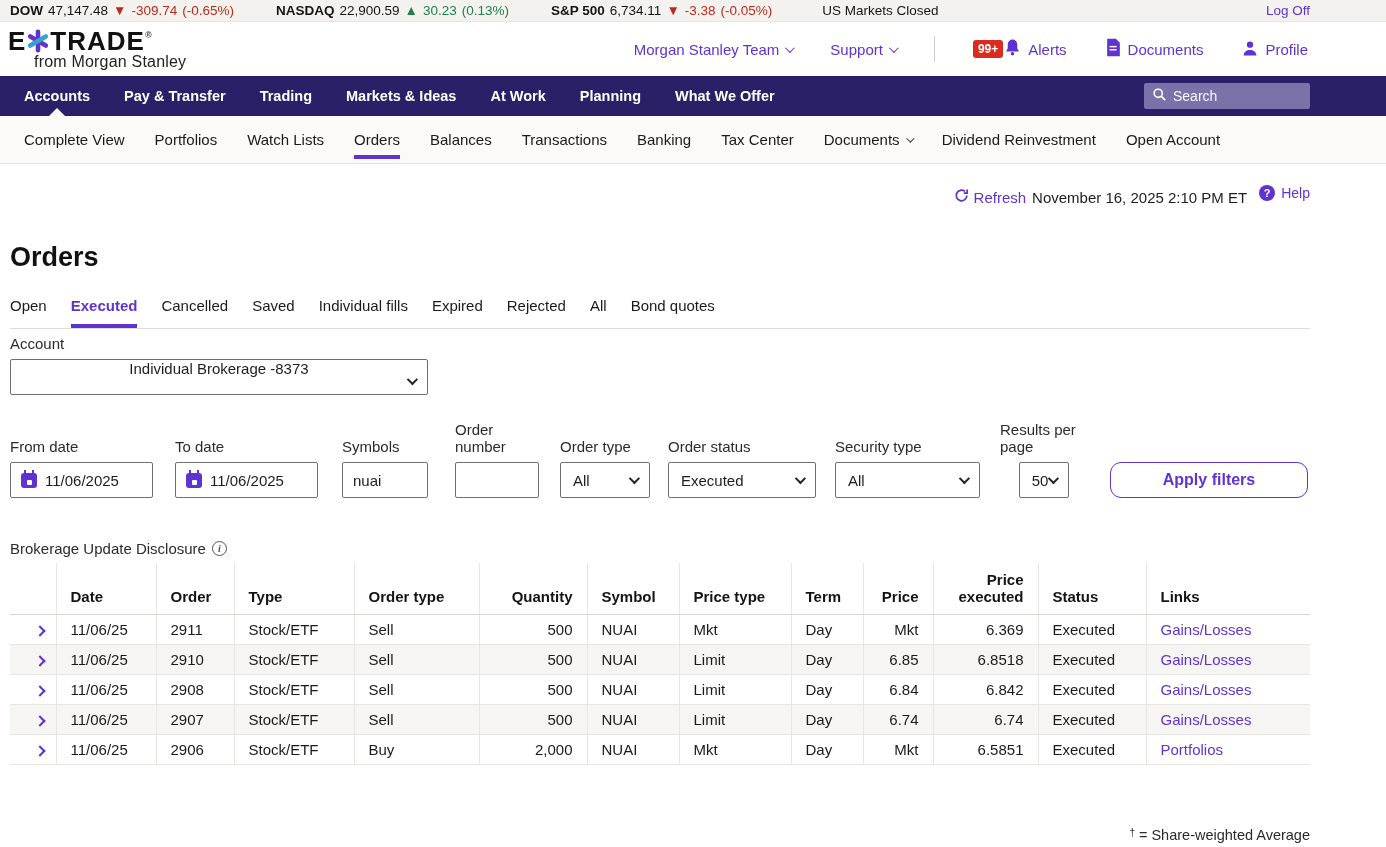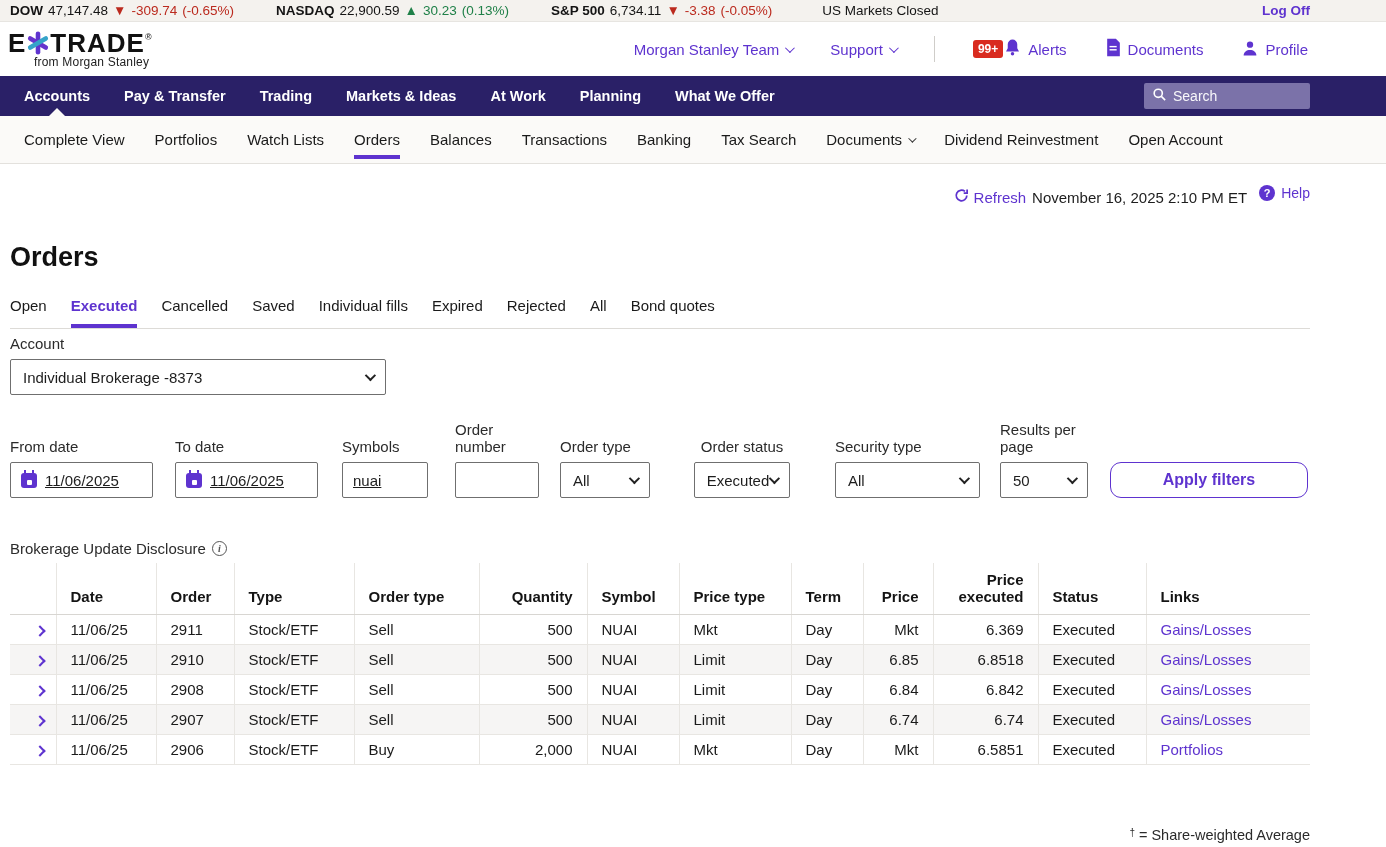--- a/index.html
+++ b/index.html
@@ -6,29 +6,29 @@
   html,body { width:1386px; height:847px; background:#fff; font-family:"Liberation Sans","DejaVu Sans",sans-serif; color:#1d1d1d; }
 
   
   .ticker { height:22px; background:#f4f2ee; display:flex; align-items:center; padding:0 76px 0 10px; font-size:13.5px; border-bottom:1px solid #e7e5e1; }
   .tk-group { display:flex; align-items:center; gap:5px; margin-right:42px; white-space:nowrap; }
   .tk-name { font-weight:700; color:#141414; }
   .tk-val { color:#141414; }
   .tk-down { color:#bb2a1e; }
   .tk-up { color:#1f8048; }
   .tk-status { color:#141414; margin-left:8px; }
-  .tk-logoff { margin-left:auto; color:#5e33cf; font-size:13.5px; text-decoration:none;font-weight:bold; }
+  .tk-logoff { margin-left:auto; color:#5e33cf; font-size:13.5px; text-decoration:none; }
 
   
   .header { height:54px; background:#fff; display:flex; align-items:center; padding:0 78px 0 8px; }
   .logo { display:flex; flex-direction:column; line-height:1; cursor:pointer; }
   .logo-top { display:flex; align-items:center; font-weight:800; font-size:26px; letter-spacing:1px; color:#111; }
   .logo-star { margin:0 1px; display:inline-flex; }
   .logo-reg { font-size:9px; margin-top:-12px; color:#444; }
-  .logo-sub { font-size:12px; color:#222; margin:0 0 0 26px; letter-spacing:.2px; }
+  .logo-sub { font-size:16px; color:#222; margin:0 0 0 26px; letter-spacing:.2px; }
   .hdr-right { margin-left:auto; display:flex; align-items:center; gap:38px; font-size:15px; }
   .hdr-link { display:flex; align-items:center; gap:6px; color:#5e33cf; cursor:pointer; white-space:nowrap; }
   .hdr-sep { width:1px; height:26px; background:#cfcdc9; }
   .chev-dn { width:7px; height:7px; border-right:1.6px solid #5e33cf; border-bottom:1.6px solid #5e33cf; transform:rotate(45deg) translateY(-2px); display:inline-block; }
   .badge { background:#d92b1f; color:#fff; font-size:12px; font-weight:700; border-radius:3px; padding:2px 5px; margin-right:-6px; position:relative; z-index:2; }
 
   
   .mainnav { height:40px; background:#2a2067; display:flex; align-items:center; padding:0 76px 0 24px; position:relative; }
   .mn-item { color:#fff; font-size:14.5px; font-weight:700; margin-right:34px; cursor:pointer; position:relative; height:100%; display:flex; align-items:center; }
   .mn-item.active::after { content:""; position:absolute; left:50%; bottom:0; transform:translateX(-50%); border-left:8px solid transparent; border-right:8px solid transparent; border-bottom:8px solid #fbfaf8; }
@@ -55,25 +55,25 @@
 
   .tabs { display:flex; gap:24px; margin-top:24px; border-bottom:1px solid #dddbd7; font-size:15px; }
   .tab { padding-bottom:10px; color:#1a1a1a; cursor:pointer; border-bottom:4px solid transparent; white-space:nowrap; }
   .tab.active { color:#5e33cf; font-weight:600; border-bottom-color:#5e33cf; }
 
   .field-label { font-size:15px; color:#2b2b2b; margin-bottom:7px; }
   .account-wrap { margin-top:6px; }
   .selectbox { border:1px solid #6f6f6f; border-radius:2px; height:36px; background:#fff; display:flex; align-items:center; padding:0 12px; font-size:15px; cursor:pointer; }
   .selectbox .chevb { margin-left:auto; }
   .chevb { width:8px; height:8px; border-right:2px solid #222; border-bottom:2px solid #222; transform:rotate(45deg) translateY(-2px); display:inline-block; flex:none; }
-  .account-select { width:376px; }
+  .account-select { width:418px;flex-direction:column; }
 
   .filters { display:flex; margin-top:26px; align-items:flex-end; }
   .f-item { display:flex; flex-direction:column; }
-  .inputbox { border:1px solid #6f6f6f; border-radius:2px; height:36px; display:flex; align-items:center; padding:0 10px; font-size:15px; gap:8px; background:#fff;text-decoration:underline; }
+  .inputbox { border:1px solid #6f6f6f; border-radius:2px; height:36px; display:flex; align-items:center; padding:0 10px; font-size:15px; gap:8px; background:#fff; }
   .inputbox input { border:none; outline:none; font-size:15px; width:100%; font-family:inherit; color:#1d1d1d; background:transparent; }
   .cal { width:16px; height:15px; background:#5e33cf; border-radius:3px; position:relative; flex:none; }
   .cal::before { content:""; position:absolute; top:-3px; left:3px; width:2px; height:4px; background:#5e33cf; box-shadow:8px 0 0 #5e33cf; }
   .cal::after { content:""; position:absolute; left:6px; top:7px; width:5px; height:5px; background:#fff; border-radius:1px; }
   .apply-btn { height:36px; border:1.5px solid #5e33cf; border-radius:11px; background:#fff; color:#5e33cf; font-size:16px; font-weight:700; cursor:pointer; font-family:inherit; }
 
   .disclosure { margin-top:42px; font-size:15px; color:#2b2b2b; display:flex; align-items:center; gap:6px; }
   .info-ic { width:15px; height:15px; border:1.3px solid #555; border-radius:50%; color:#555; font-size:10px; font-style:italic; font-weight:700; display:inline-flex; align-items:center; justify-content:center; font-family:"Liberation Serif",serif; }
 
   
@@ -227,21 +227,21 @@
   <div class="sn-item">
       <span>Balances</span>
     </div>
   <div class="sn-item">
       <span>Transactions</span>
     </div>
   <div class="sn-item">
       <span>Banking</span>
     </div>
   <div class="sn-item">
-      <span>Tax Search</span>
+      <span>Tax Center</span>
     </div>
   <div class="sn-item">
       <span>Documents</span>
       <span class="chev-dk"></span>
     </div>
   <div class="sn-item">
       <span>Dividend Reinvestment</span>
     </div>
   <div class="sn-item">
       <span>Open Account</span>
@@ -314,35 +314,35 @@
         <input type="text" value="" style="">
       </div>
     </div>
     <div class="f-item" style="width:90px; margin-right:18px;">
       <div class="field-label">Order type</div>
       <div class="selectbox">
         <span>All</span>
         <span class="chevb"></span>
       </div>
     </div>
-    <div class="f-item" style="width:148px; margin-right:19px;align-items:center;">
+    <div class="f-item" style="width:148px; margin-right:19px;">
       <div class="field-label">Order status</div>
       <div class="selectbox">
         <span>Executed</span>
         <span class="chevb"></span>
       </div>
     </div>
     <div class="f-item" style="width:145px; margin-right:20px;">
       <div class="field-label">Security type</div>
       <div class="selectbox">
         <span>All</span>
         <span class="chevb"></span>
       </div>
     </div>
-    <div class="f-item" style="width:88px; margin-right:22px;">
+    <div class="f-item" style="width:88px; margin-right:22px;align-items:center;">
       <div class="field-label">Results per page</div>
       <div class="selectbox">
         <span>50</span>
         <span class="chevb"></span>
       </div>
     </div>
     <button class="apply-btn" style="width:198px;">Apply filters</button>
   </div>
 
   <div class="disclosure">

